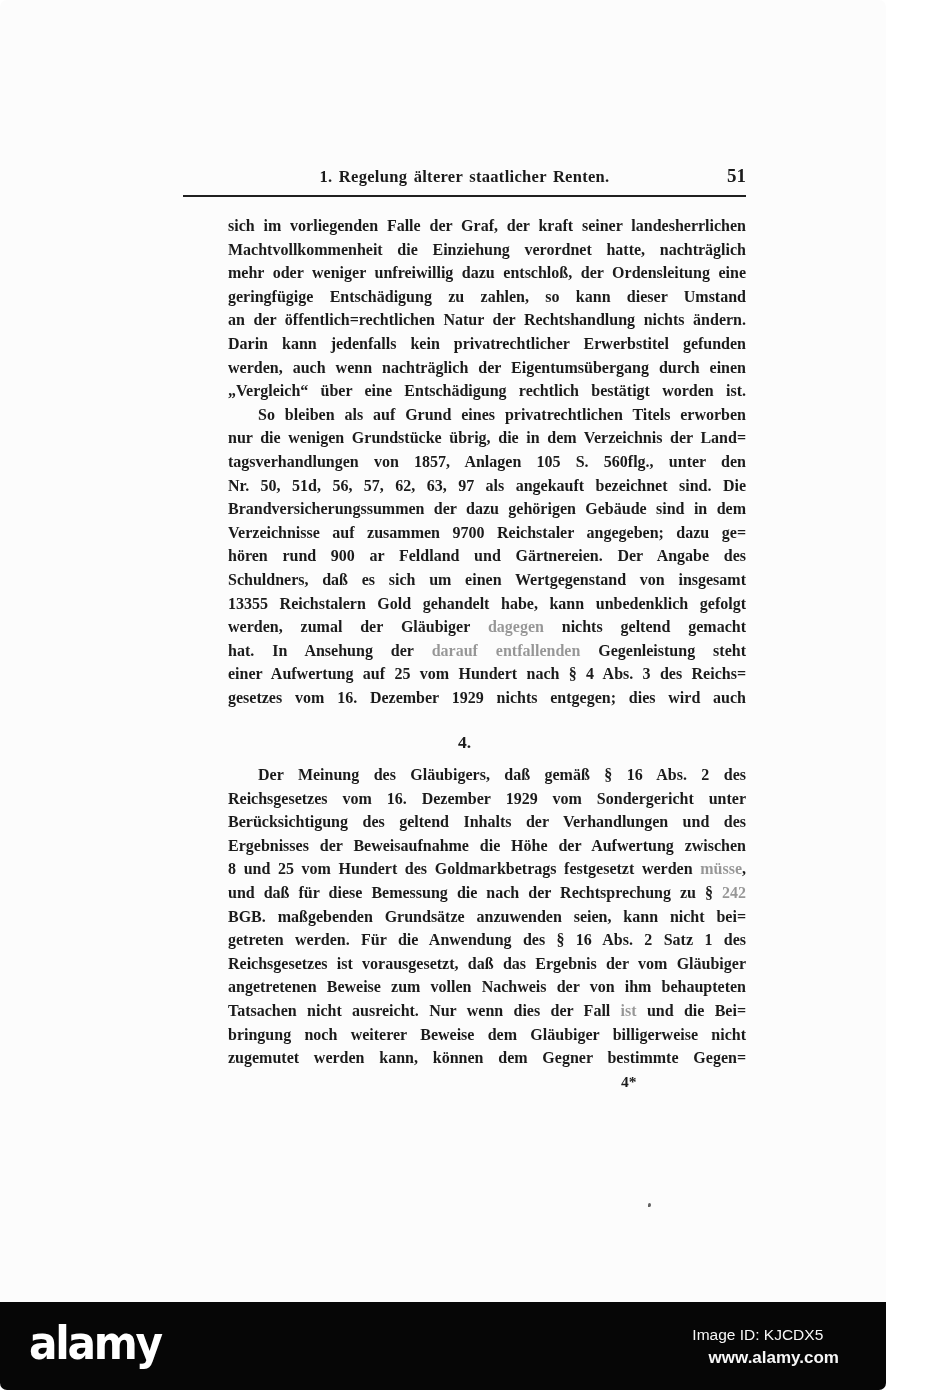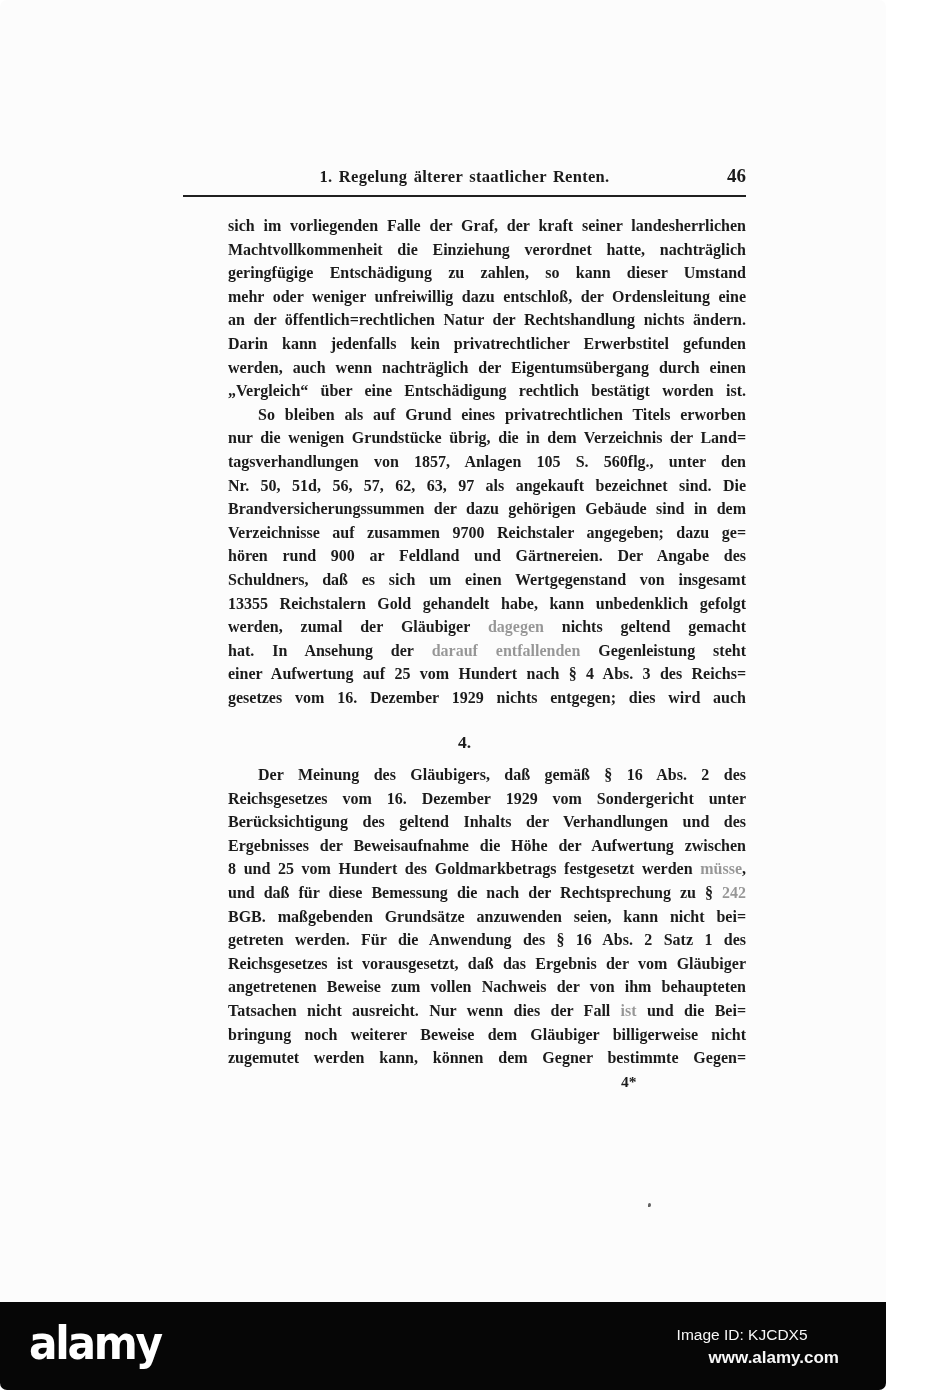--- a/index.html
+++ b/index.html
@@ -96,48 +96,48 @@
     color:#ffffff;
     font-size:46px;
     font-weight:bold;
     letter-spacing:-2.5px;
     transform:scaleX(0.92);
     transform-origin:left center;
     margin-top:-6px;
     line-height:1;
   }
   .wm-right{
-    text-align:left;
+    text-align:center;
     color:var(--wm-text);
     font-family:"Liberation Sans", sans-serif;
     line-height:23px;
   }
   .wm-id{font-size:15.5px;font-weight:normal;}
   .wm-url{font-size:17px;font-weight:bold;margin-left:32px;}
 </style>
 </head>
 <body>
 
 <div class="page">
 
   <div class="content">
 
     <div class="header">
       <span class="header-title">1. Regelung älterer staatlicher Renten.</span>
-      <span class="page-number">46</span>
+      <span class="page-number">51</span>
     </div>
 
     <div class="rule"></div>
 
     <div class="body-text" id="body-text">
         <div class="paragraph">
           <div class="line"><span class="">sich im vorliegenden Falle der Graf, der kraft seiner landesherrlichen</span></div>
           <div class="line"><span class="">Machtvollkommenheit die Einziehung verordnet hatte, nachträglich</span></div>
+          <div class="line"><span class="">mehr oder weniger unfreiwillig dazu entschloß, der Ordensleitung eine</span></div>
           <div class="line"><span class="">geringfügige Entschädigung zu zahlen, so kann dieser Umstand</span></div>
-          <div class="line"><span class="">mehr oder weniger unfreiwillig dazu entschloß, der Ordensleitung eine</span></div>
           <div class="line"><span class="">an der öffentlich=rechtlichen Natur der Rechtshandlung nichts ändern.</span></div>
           <div class="line"><span class="">Darin kann jedenfalls kein privatrechtlicher Erwerbstitel gefunden</span></div>
           <div class="line"><span class="">werden, auch wenn nachträglich der Eigentumsübergang durch einen</span></div>
           <div class="line"><span class="">„Vergleich“ über eine Entschädigung rechtlich bestätigt worden ist.</span></div>
         </div>
         <div class="paragraph">
           <div class="line indent"><span class="">So bleiben als auf Grund eines privatrechtlichen Titels erworben</span></div>
           <div class="line"><span class="">nur die wenigen Grundstücke übrig, die in dem Verzeichnis der Land=</span></div>
           <div class="line"><span class="">tagsverhandlungen von 1857, Anlagen 105 S. 560flg., unter den</span></div>
           <div class="line"><span class="">Nr. 50, 51d, 56, 57, 62, 63, 97 als angekauft bezeichnet sind. Die</span></div>

